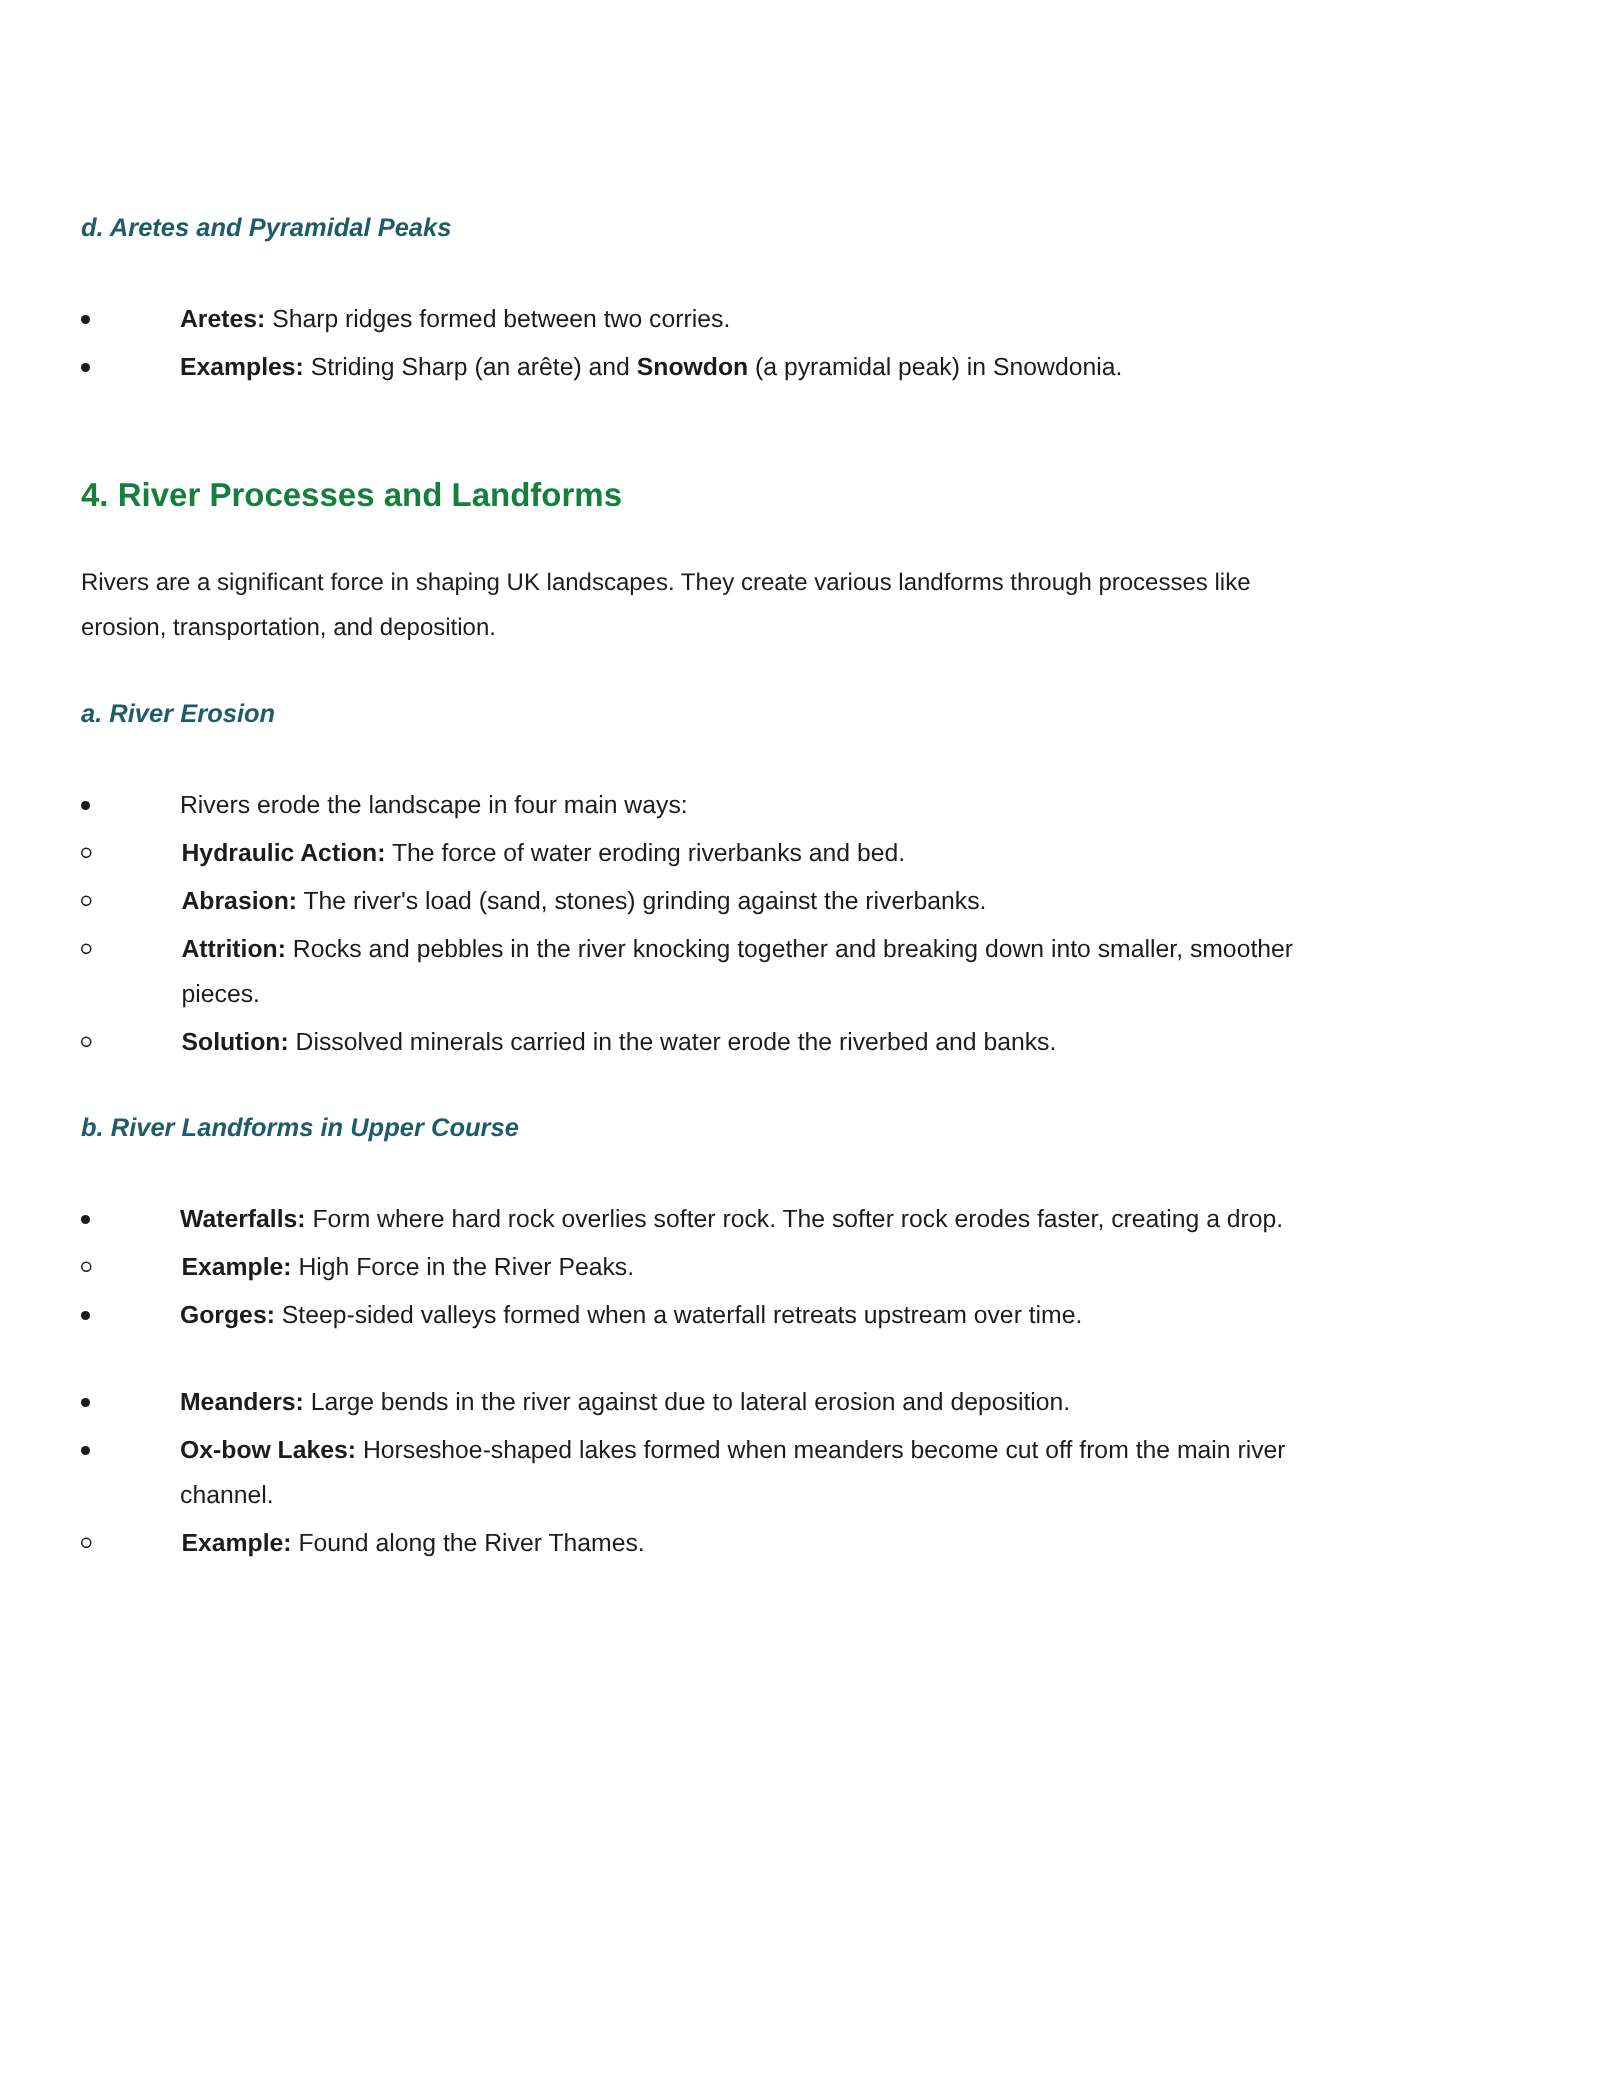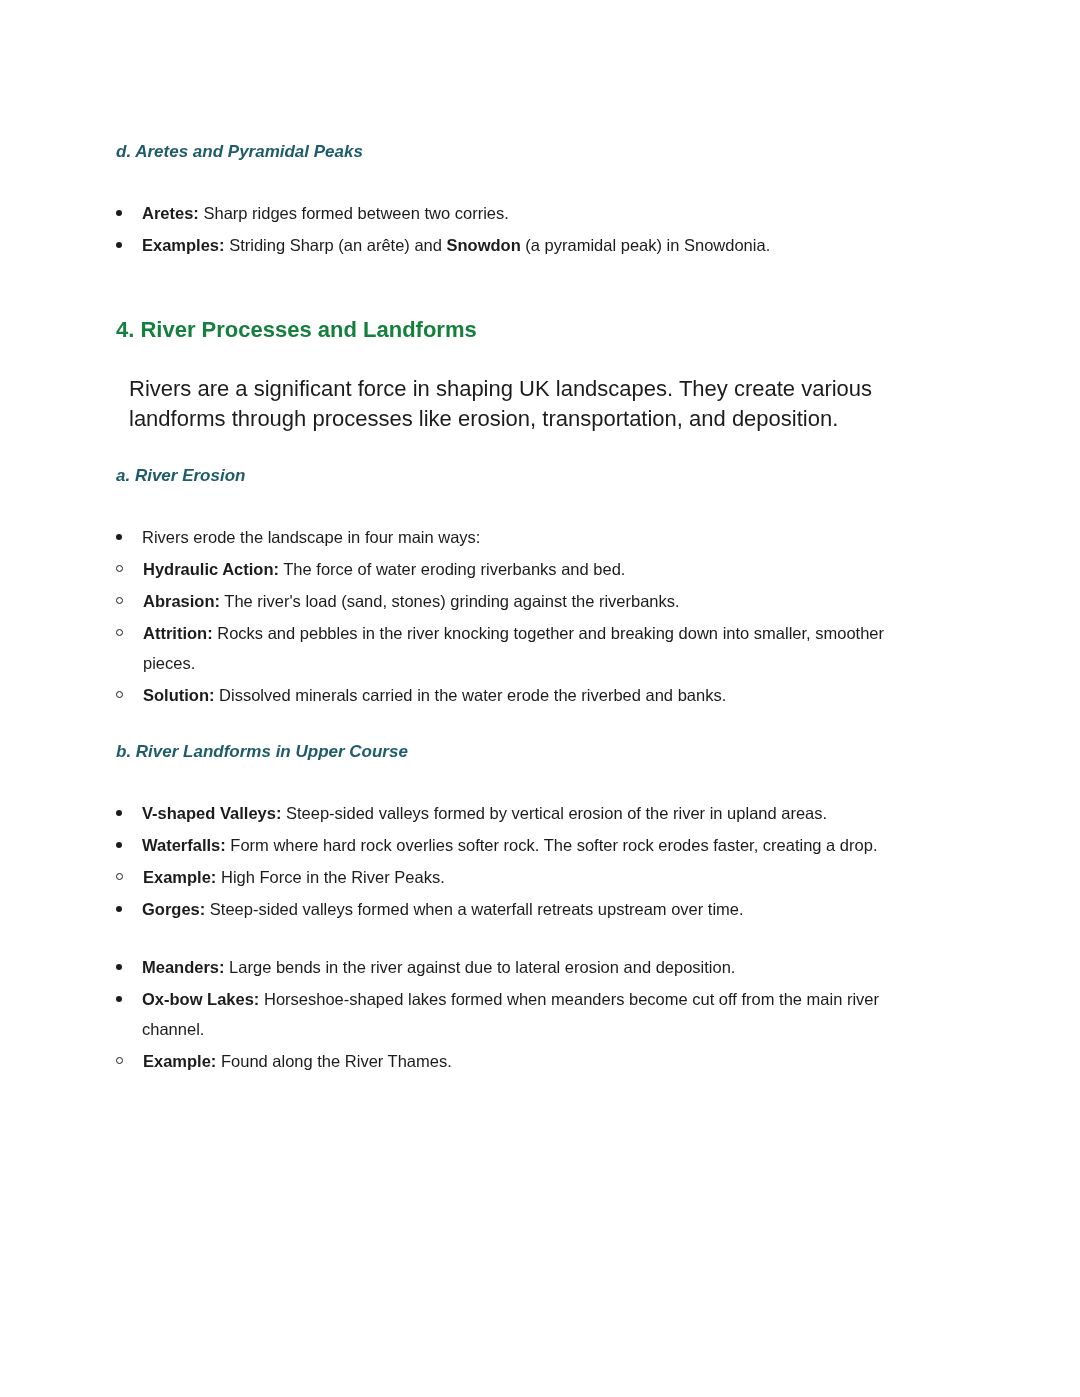--- a/index.html
+++ b/index.html
@@ -5,44 +5,44 @@
   html, body {
     margin: 0;
     padding: 0;
     background: #ffffff;
   }
   .page {
     width: 1080px;
     height: 1397px;
     box-sizing: border-box;
     background: #ffffff;
-    padding: 110px 140px 60px 116px;
+    padding: 110px 140px 60px 54px;
     font-family: "Liberation Sans", sans-serif;
     color: #1c1c1c;
     overflow: hidden;
   }
   .h2 {
     font-size: 22px;
     font-weight: 700;
     color: #15803d;
     margin: 56px 0 30px 0;
     line-height: 28px;
   }
   .h3 {
     font-size: 17px;
     font-weight: 700;
     font-style: italic;
     color: #1f5c6b;
     margin: 30px 0 34px 0;
     line-height: 24px;
   }
   .para {
-    font-size: 22px;
+    font-size: 16px;
     line-height: 30px;
-    margin: 0 0 28px 13px;
+    margin: 0 0 28px 0;
     max-width: 815px;
   }
   ul.blist {
     list-style: none;
     margin: 0 0 28px 0;
     padding: 0;
     max-width: 815px;
   }
   ul.blist li {
     display: flex;
@@ -62,21 +62,21 @@
   }
   .marker-circle {
     flex: 0 0 7px;
     width: 7px;
     height: 7px;
     border-radius: 50%;
     border: 1.4px solid #1c1c1c;
     box-sizing: border-box;
     margin: 11px 20px 0 0;
   }
-  .li-text { flex: 1; }
+  .li-text { flex: 1; margin-left: 40px; }
   .bold { font-weight: 700; }
 </style>
 </head>
 <body>
 
 <div class="page">
 
   <h3 class="h3">d. Aretes and Pyramidal Peaks</h3>
 
   <ul class="blist">
@@ -117,24 +117,20 @@
       <span class="marker-circle"></span>
       <span class="li-text"><span class="bold">Solution:</span><span> Dissolved minerals carried in the water erode the riverbed and banks.</span></span>
     </li>
   </ul>
 
   <h3 class="h3">b. River Landforms in Upper Course</h3>
 
   <ul class="blist">
     <li class="li1">
       <span class="marker-dot"></span>
-      <span class="li-text"><span class="bold">V-shaped Valleys:</span><span> Steep-sided valleys formed by vertical erosion of the river in upland areas.</span></span>
-    </li>
-    <li class="li1">
-      <span class="marker-dot"></span>
       <span class="li-text"><span class="bold">Waterfalls:</span><span> Form where hard rock overlies softer rock. The softer rock erodes faster, creating a drop.</span></span>
     </li>
     <li class="li2">
       <span class="marker-circle"></span>
       <span class="li-text"><span class="bold">Example:</span><span> High Force in the River Peaks.</span></span>
     </li>
     <li class="li1">
       <span class="marker-dot"></span>
       <span class="li-text"><span class="bold">Gorges:</span><span> Steep-sided valleys formed when a waterfall retreats upstream over time.</span></span>
     </li>

